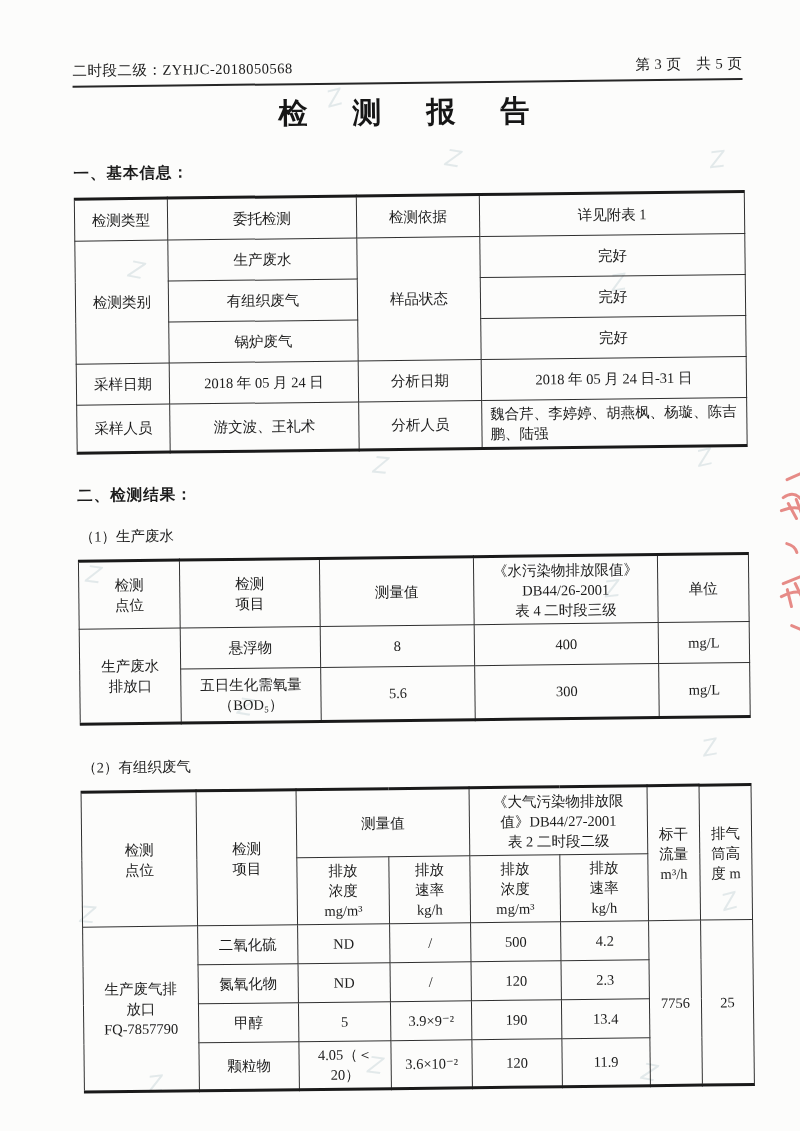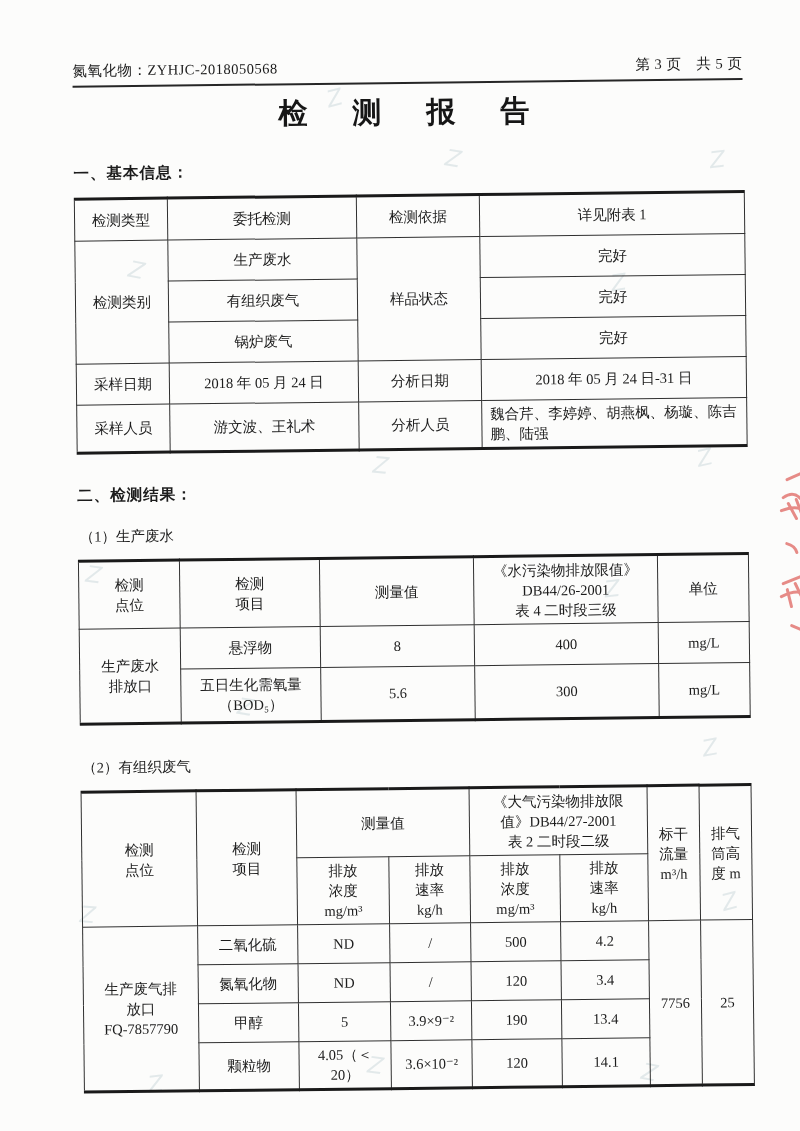--- a/index.html
+++ b/index.html
@@ -78,21 +78,21 @@
   <span class="wm" style="left:76px;top:898px;transform:rotate(5deg)">Z</span>
   <span class="wm" style="left:718px;top:892px;transform:rotate(-14deg)">Z</span>
   <span class="wm" style="left:362px;top:1052px;transform:rotate(8deg)">Z</span>
   <span class="wm" style="left:142px;top:1068px;transform:rotate(-6deg)">Z</span>
   <span class="wm" style="left:636px;top:1062px;transform:rotate(12deg)">Z</span>
 
   <div class="content">
 
     <div class="hdr">
       <div>
-        <span>氮氧化物：</span><span>ZYHJC-2018050568</span>
+        <span>二时段二级：</span><span>ZYHJC-2018050568</span>
       </div>
       <div>第 3 页　共 5 页</div>
     </div>
     <div class="hdr-rule"></div>
 
     <div class="title">检　测　报　告</div>
 
     <div class="sec-heading">一、基本信息：</div>
 
     <table class="t-basic">
@@ -234,35 +234,35 @@
         <td>500</td>
         <td>4.2</td>
         <td rowspan="4">7756</td>
         <td rowspan="4">25</td>
       </tr>
       <tr>
         <td>氮氧化物</td>
         <td>ND</td>
         <td>/</td>
         <td>120</td>
-        <td>3.4</td>
+        <td>2.3</td>
       </tr>
       <tr>
         <td>甲醇</td>
         <td>5</td>
         <td class="sup">3.9×9⁻²</td>
         <td>190</td>
         <td>13.4</td>
       </tr>
       <tr>
         <td>颗粒物</td>
         <td>4.05（＜20）</td>
         <td class="sup">3.6×10⁻²</td>
         <td>120</td>
-        <td>14.1</td>
+        <td>11.9</td>
       </tr>
     </tbody>
       </table>
 
   </div>
 
   <svg class="stamp" width="50" height="172" viewBox="0 0 50 172">
     <g fill="none" stroke="#e1706b" stroke-width="3" stroke-linecap="round">
       <path d="M32 10 L46 4"></path>
       <path d="M28 28 q10 -7 17 1"></path>

